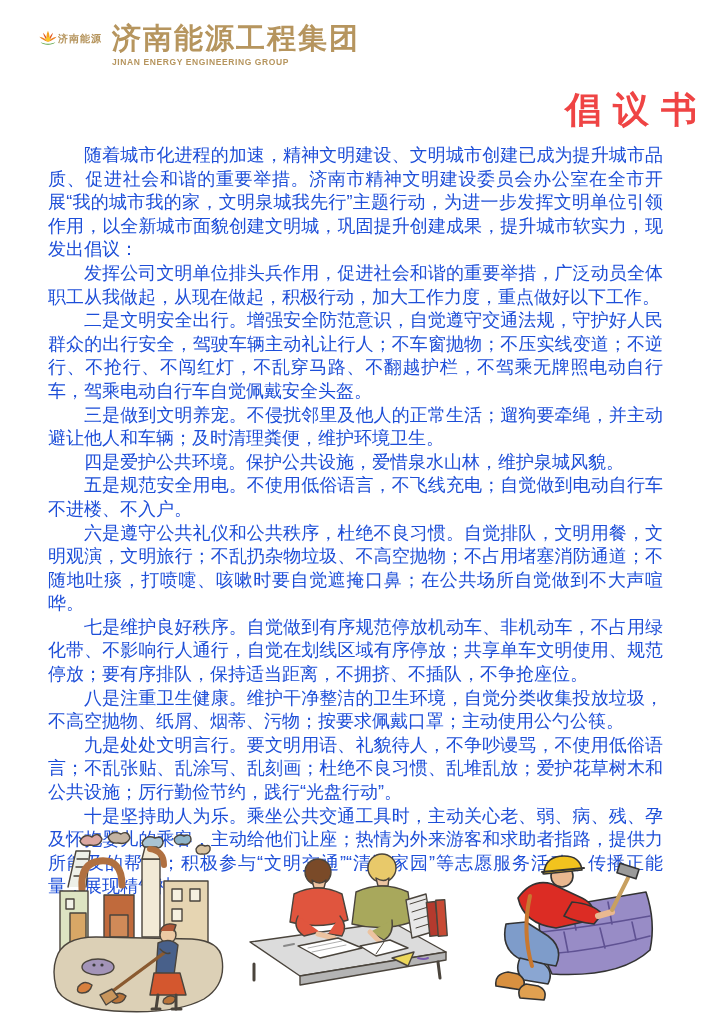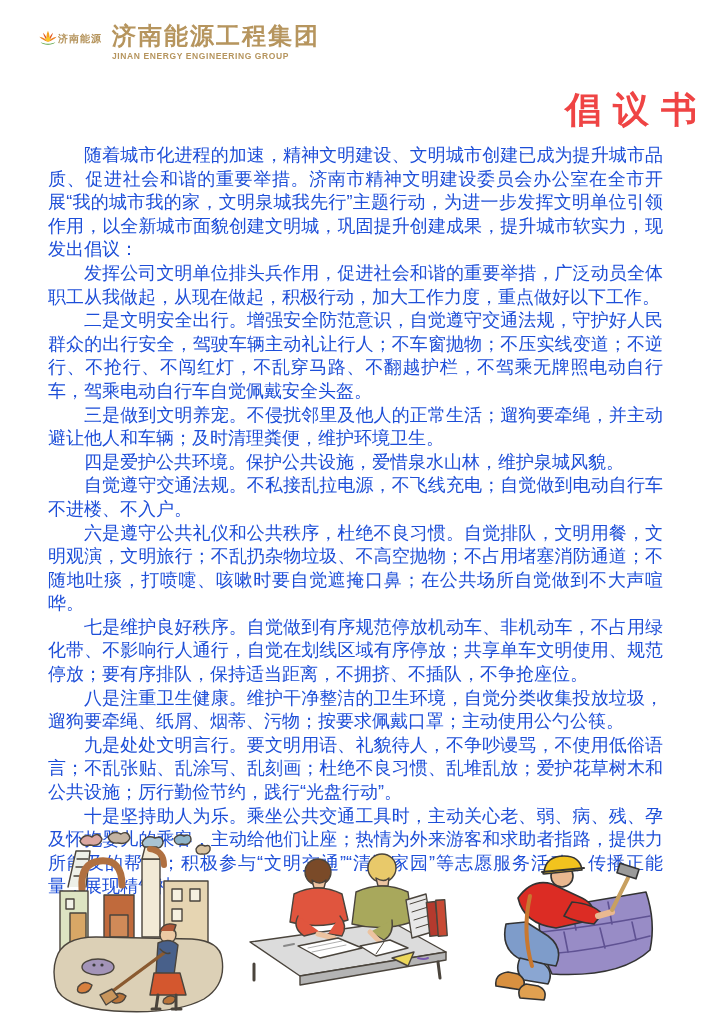--- a/index.html
+++ b/index.html
@@ -17,21 +17,21 @@
     display: flex; align-items: flex-start;
   }
   .logo-block { display: flex; align-items: center; width: 64px; }
   .logo-flower { width: 56px; height: 44px; }
   .logo-caption {
     font-size: 10px; font-weight: bold; color: #b6955e;
     letter-spacing: 1px; margin-top: 1px; white-space: nowrap;
   }
   .company-names { margin-left: 10px; padding-top: 7px; }
   .company-cn {
-    font-size: 24px; font-weight: bold; color: #b6955e;
+    font-size: 29px; font-weight: bold; color: #b6955e;
     letter-spacing: 2px; line-height: 1.1; white-space: nowrap;
   }
   .company-en {
     font-size: 8.5px; font-weight: bold; color: #b6955e;
     letter-spacing: 0.6px; margin-top: 2px; white-space: nowrap;
   }
   
   .doc-title {
     position: absolute; top: 86px; left: 0; width: 100%;
     text-align: right;
@@ -81,24 +81,24 @@
   </div>
 
   <div class="doc-title">倡议书</div>
 
   <div class="body-text">
     <p>随着城市化进程的加速，精神文明建设、文明城市创建已成为提升城市品质、促进社会和谐的重要举措。济南市精神文明建设委员会办公室在全市开展“我的城市我的家，文明泉城我先行”主题行动，为进一步发挥文明单位引领作用，以全新城市面貌创建文明城，巩固提升创建成果，提升城市软实力，现发出倡议：</p>
     <p>发挥公司文明单位排头兵作用，促进社会和谐的重要举措，广泛动员全体职工从我做起，从现在做起，积极行动，加大工作力度，重点做好以下工作。</p>
     <p>二是文明安全出行。增强安全防范意识，自觉遵守交通法规，守护好人民群众的出行安全，驾驶车辆主动礼让行人；不车窗抛物；不压实线变道；不逆行、不抢行、不闯红灯，不乱穿马路、不翻越护栏，不驾乘无牌照电动自行车，驾乘电动自行车自觉佩戴安全头盔。</p>
     <p>三是做到文明养宠。不侵扰邻里及他人的正常生活；遛狗要牵绳，并主动避让他人和车辆；及时清理粪便，维护环境卫生。</p>
     <p>四是爱护公共环境。保护公共设施，爱惜泉水山林，维护泉城风貌。</p>
-    <p>自觉遵守交通法规。不私接乱拉电源，不飞线充电；自觉做到电动自行车不进楼、不入户。</p>
+    <p>五是规范安全用电。不使用低俗语言，不飞线充电；自觉做到电动自行车不进楼、不入户。</p>
     <p>六是遵守公共礼仪和公共秩序，杜绝不良习惯。自觉排队，文明用餐，文明观演，文明旅行；不乱扔杂物垃圾、不高空抛物；不占用堵塞消防通道；不随地吐痰，打喷嚏、咳嗽时要自觉遮掩口鼻；在公共场所自觉做到不大声喧哗。</p>
     <p>七是维护良好秩序。自觉做到有序规范停放机动车、非机动车，不占用绿化带、不影响行人通行，自觉在划线区域有序停放；共享单车文明使用、规范停放；要有序排队，保持适当距离，不拥挤、不插队，不争抢座位。</p>
-    <p>八是注重卫生健康。维护干净整洁的卫生环境，自觉分类收集投放垃圾，遛狗要牵绳、纸屑、烟蒂、污物；按要求佩戴口罩；主动使用公勺公筷。</p>
+    <p>八是注重卫生健康。维护干净整洁的卫生环境，自觉分类收集投放垃圾，不高空抛物、纸屑、烟蒂、污物；按要求佩戴口罩；主动使用公勺公筷。</p>
     <p>九是处处文明言行。要文明用语、礼貌待人，不争吵谩骂，不使用低俗语言；不乱张贴、乱涂写、乱刻画；杜绝不良习惯、乱堆乱放；爱护花草树木和公共设施；厉行勤俭节约，践行“光盘行动”。</p>
     <p>十是坚持助人为乐。乘坐公共交通工具时，主动关心老、弱、病、残、孕及怀抱婴儿的乘客，主动给他们让座；热情为外来游客和求助者指路，提供力所能及的帮助；积极参与“文明交通”“清洁家园”等志愿服务活动，传播正能量，展现精气神。</p>
   </div>
 
   <div class="illustrations">
 
     <svg class="ill ill-clean" viewBox="0 0 190 185">
       <g stroke="#4a443c" stroke-width="1.4" stroke-linejoin="round" stroke-linecap="round">
 
         <path d="M34 12 q4 -8 12 -4 q6 -6 10 2 q-2 8 -12 6 q-8 2 -10 -4" fill="#dba8a2"></path>

